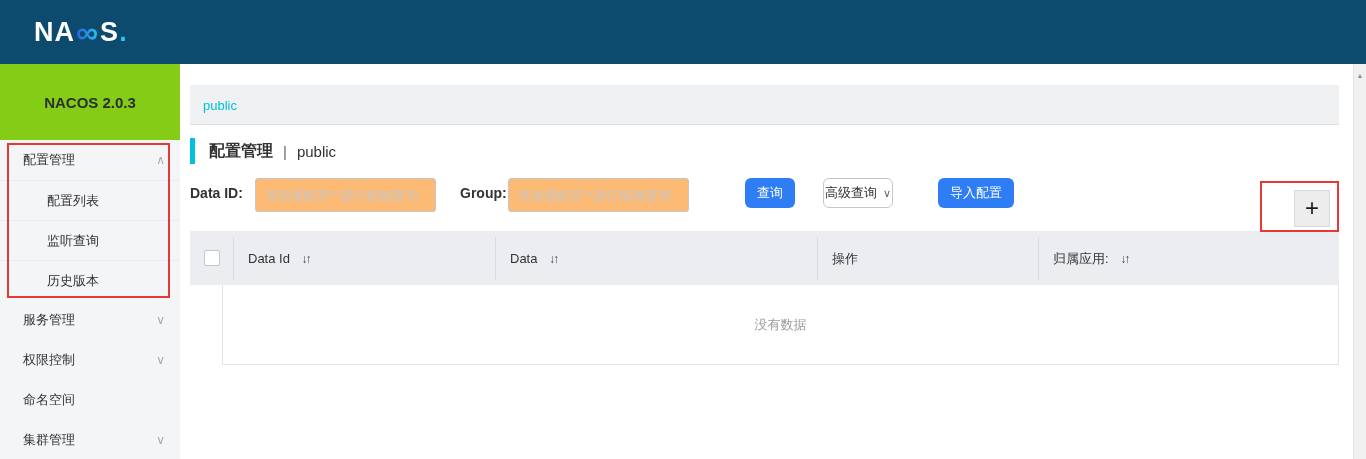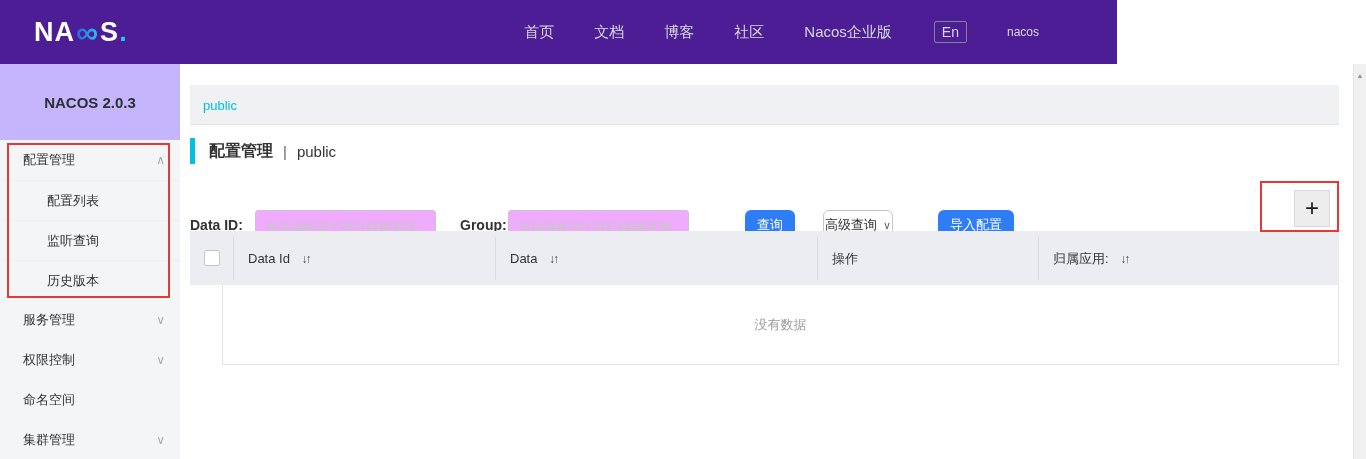--- a/index.html
+++ b/index.html
@@ -1,38 +1,38 @@
 <!DOCTYPE html>
 <html><head>
 <meta charset="utf-8">
 <style>
   * { margin:0; padding:0; box-sizing:border-box; }
   html,body { width:1366px; height:459px; overflow:hidden; background:#fff;
               font-family:"Liberation Sans","DejaVu Sans",sans-serif; }
   body { position:relative; }
 
   
-  .topbar { position:absolute; left:0; top:0; width:1117px; height:64px;
-            background:#4c1d95; display:flex; align-items:center; }
+  .topbar { position:absolute; left:0; top:0; width:1366px; height:64px;
+            background:#0c4a6e; display:flex; align-items:center; }
   .logo { margin-left:34px; font-size:27px; font-weight:bold; color:#fff;
           letter-spacing:1px; display:flex; align-items:center; }
   .logo .inf { background:linear-gradient(90deg,#2b5fe0,#27c6f0);
                -webkit-background-clip:text; background-clip:text; color:transparent;
                font-size:31px; font-weight:bold; margin:0 1px; line-height:1; }
   .logo .dot { color:#27c6f0; }
   .topnav { margin-left:auto; display:flex; align-items:center; padding-right:78px; }
   .topnav .nav-item { color:#d7dadd; font-size:15px; margin-left:40px; cursor:pointer; }
   .lang-box { margin-left:42px; border:1px solid #7e848d; border-radius:2px;
               color:#d7dadd; font-size:14px; padding:2px 7px; cursor:pointer; }
   .user-name { color:#d7dadd; font-size:12px; margin-left:40px; cursor:pointer; }
 
   
   .sidebar { position:absolute; left:0; top:64px; width:180px; height:395px;
              background:#f4f5f7; }
-  .version { height:76px; background:#c4b5fd; display:flex; align-items:center;
+  .version { height:76px; background:#84cc16; display:flex; align-items:center;
              justify-content:center; font-size:15px; font-weight:bold; color:#2b2f33; }
   .menu { position:absolute; top:76px; left:0; right:0; }
   .side-item { height:40px; line-height:40px; padding-left:23px; font-size:13px;
                color:#333; position:relative; cursor:pointer; }
   .side-item .chev { position:absolute; right:15px; top:0; color:#a7abb3; font-size:12px; }
   .sub-item { height:40px; line-height:40px; padding-left:47px; font-size:13px;
               color:#333; border-top:1px solid #eceef1; cursor:pointer; }
 
   
   .annot { position:absolute; border:2px solid #e53935; pointer-events:none; background:transparent; }
@@ -47,26 +47,26 @@
 
   .title-row { position:absolute; left:190px; top:138px; width:1149px; height:26px;
                display:flex; align-items:center; }
   .cyan-bar { width:5px; height:26px; background:#00c1de; margin-right:14px; }
   .page-title { font-size:16px; font-weight:bold; color:#333; }
   .title-sep { font-size:15px; color:#666; margin:0 10px; }
   .title-ns { font-size:15px; color:#333; }
   .result-text { margin-left:26px; font-size:13px; color:#b3b3b3; }
   .result-text .cnt { font-weight:bold; color:#9a9a9a; margin:0 4px; }
 
-  .filter-row { position:absolute; left:190px; top:177px; width:1149px; height:32px;margin-top:32px; }
+  .filter-row { position:absolute; left:190px; top:177px; width:1149px; height:32px; }
   .flabel { position:absolute; top:0; line-height:32px; font-size:14px;
             font-weight:bold; color:#333; }
   .finput { position:absolute; top:1px; width:181px; height:32px;
             border:1px solid #c4c6cf; border-radius:3px; padding:16px 9px;
-            font-size:13px; color:#333; background:#f0abfc; outline:none; }
+            font-size:13px; color:#333; background:#fdba74; outline:none; }
   .finput::placeholder { color:#c7c7c7; }
   .btn { position:absolute; top:1px; height:30px; border-radius:6px; font-size:13px;
          border:none; cursor:pointer;font-family:Liberation Serif, serif; }
   .btn-blue { background:#2e7df5; color:#fff; }
   .btn-white { background:#fff; color:#333; border:1px solid #c4c6cf; }
   .btn-white .dd { font-size:11px; color:#666; margin-left:6px; }
 
   .add-btn { position:absolute; left:1294px; top:190px; width:36px; height:37px;
              background:#ededed; border:1px solid #d9d9d9; color:#1a1a1a;
              font-size:24px; line-height:33px; text-align:center; cursor:pointer; }
@@ -94,29 +94,20 @@
 </style>
 </head>
 <body>
 
 <div class="topbar">
   <div class="logo">
     <span>NA</span>
       <span class="inf">∞</span>
       <span>S</span>
       <span class="dot">.</span>
-  </div>
-  <div class="topnav">
-    <span class="nav-item">首页</span>
-    <span class="nav-item">文档</span>
-    <span class="nav-item">博客</span>
-    <span class="nav-item">社区</span>
-    <span class="nav-item">Nacos企业版</span>
-    <span class="lang-box">En</span>
-    <span class="user-name">nacos</span>
   </div>
 </div>
 
 <div class="sidebar">
   <div class="version">NACOS 2.0.3</div>
   <div class="menu">
     <div class="side-item">
       <span>配置管理</span>
       <span class="chev">∧</span>
     </div>

